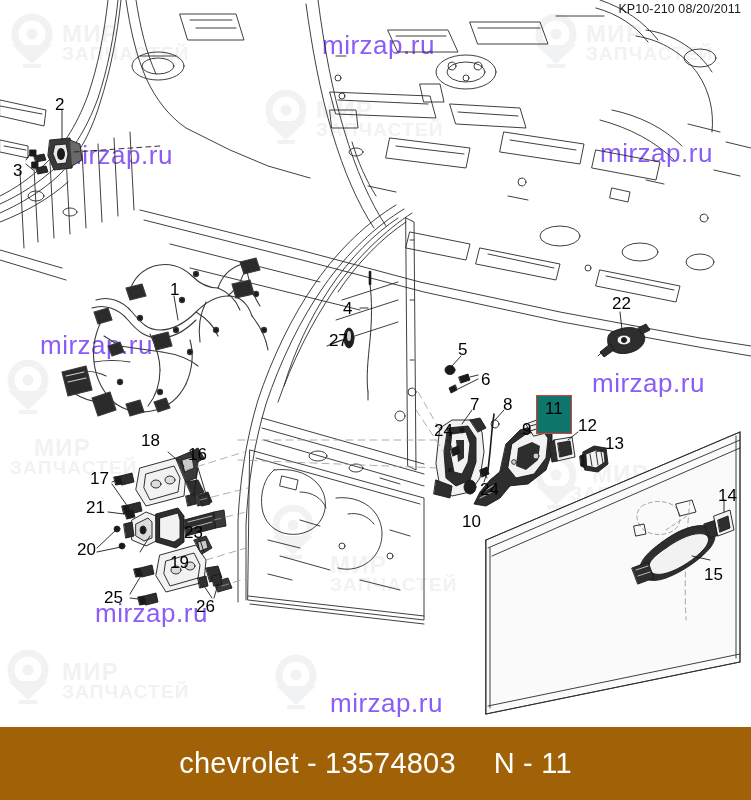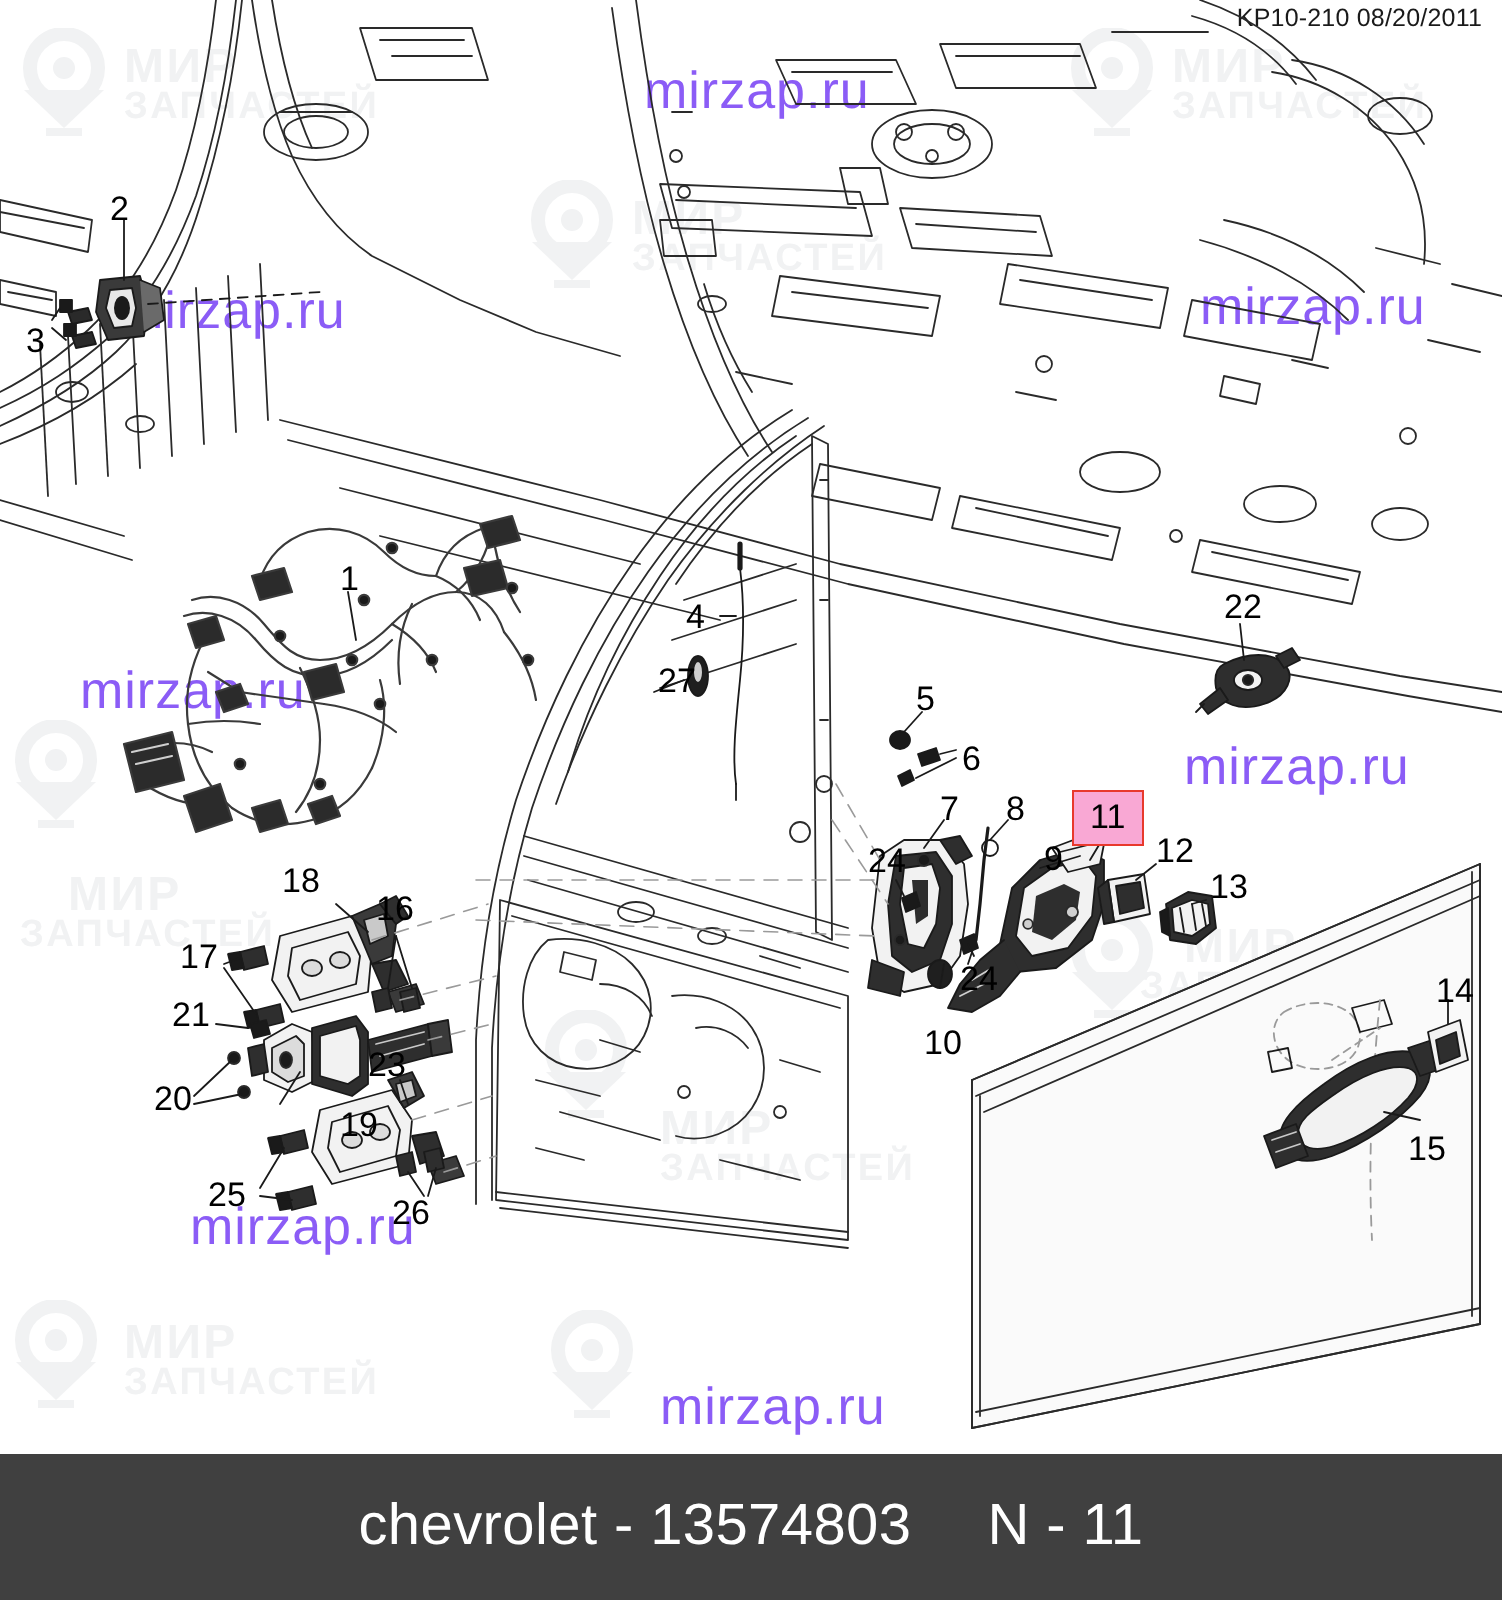--- a/index.html
+++ b/index.html
@@ -31,31 +31,31 @@
   .wm-l2{font-size:19px;letter-spacing:1.2px;}
   .wm-logo{opacity:1;}
 
   
   .callout{
     position:absolute;font-family:"Liberation Sans",sans-serif;
     font-size:17px;color:#000;font-weight:400;line-height:1;white-space:nowrap;
   }
   .callout.hl{
     color:#000;
-    background:#f9a8d4;
+    background:#0f766e;
     border:1px solid #e8392c;
-    padding:4px 8px 5px 8px;
+    padding:4px 8px 16px 8px;
     font-size:17px;
     line-height:1;
   }
 
   
   #footer{
     position:absolute;left:0;bottom:0;width:751px;height:73px;
-    background:#404040;
+    background:#a16207;
     text-align:right;
   }
   #footer-inner{
     position:absolute;left:0;top:0;width:751px;height:73px;
     display:flex;align-items:center;justify-content:center;gap:38px;
   }
   #footer-part{
     font-family:"Liberation Sans",sans-serif;
     font-size:29px;color:#ffffff;font-weight:400;letter-spacing:0.2px;white-space:nowrap;
   }

